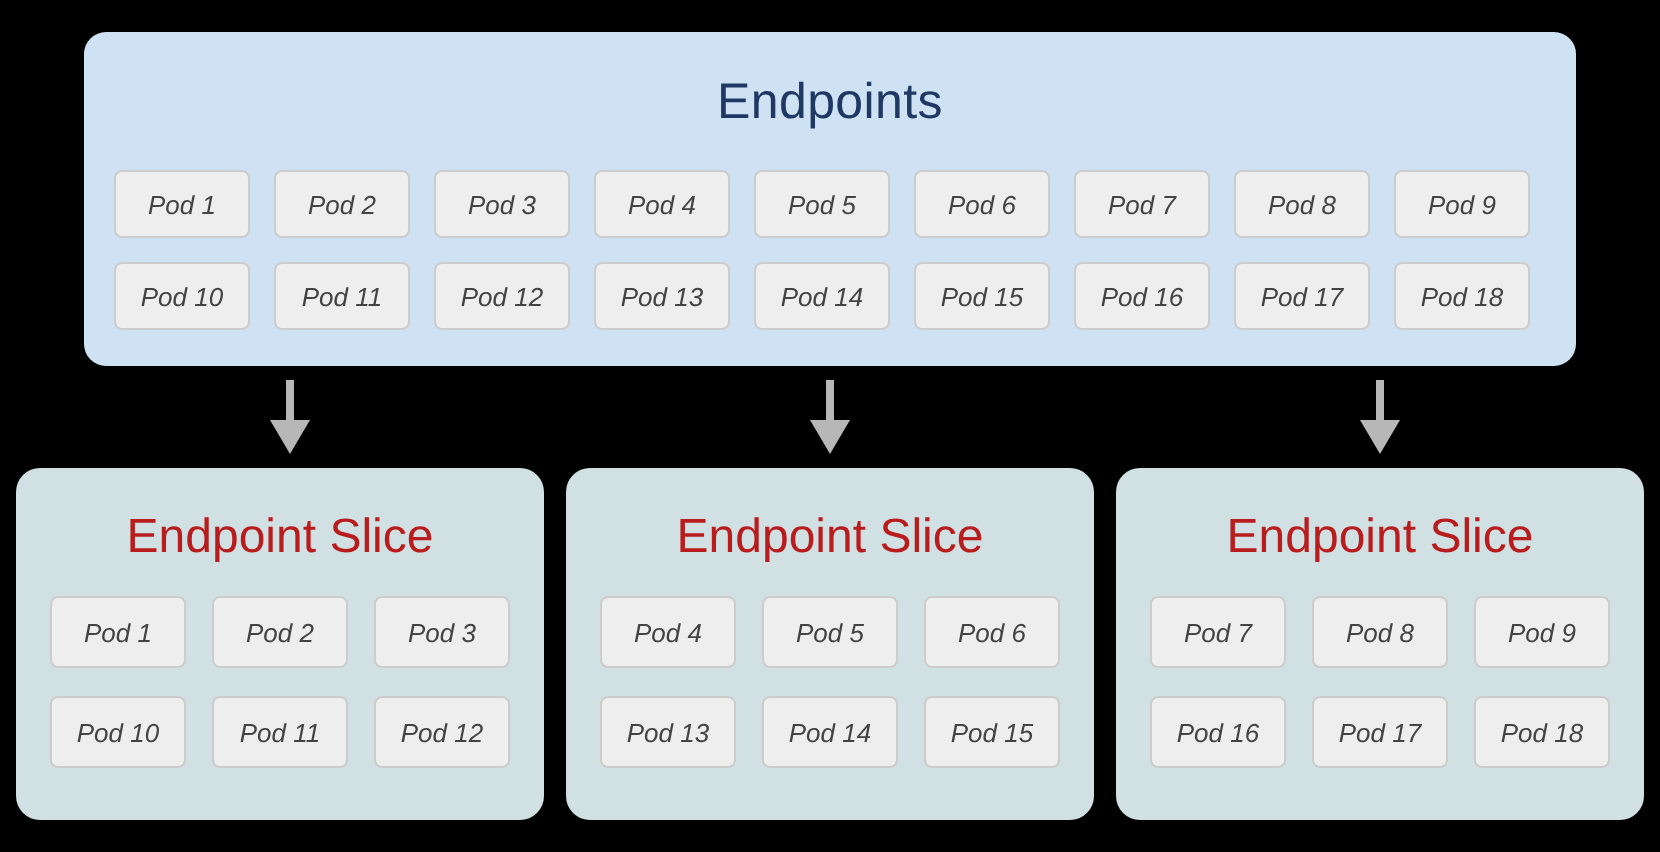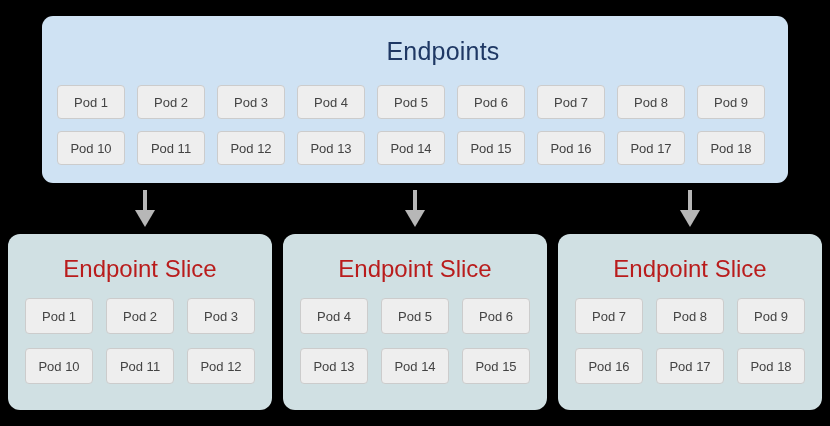--- a/index.html
+++ b/index.html
@@ -29,21 +29,20 @@
   #endpoints-title {
     position: absolute;
     top: 23px;
     left: 0;
     width: 100%;
     text-align: center;
     font-size: 25px;
     color: #1f3864;
     letter-spacing: 0.2px;
     line-height: 1;
-    padding-left: 28px;
   }
   .pod-grid-top {
     position: absolute;
     top: 69px;
     left: 15px;
     width: 716px;
     display: flex;
     flex-direction: column;
     gap: 12px;
   }
@@ -54,20 +53,21 @@
   .pod-chip {
     background: #eeeeee;
     border: 1px solid #cccccc;
     border-radius: 4px;
     color: #434343;
     font-size: 13px;
     display: flex;
     align-items: center;
     justify-content: center;
     box-sizing: border-box;
+    font-style: italic;
   }
   .pod-row-top .pod-chip {
     width: 68px;
     height: 34px;
   }
 
   
   .arrow {
     position: absolute;
     top: 190px;

